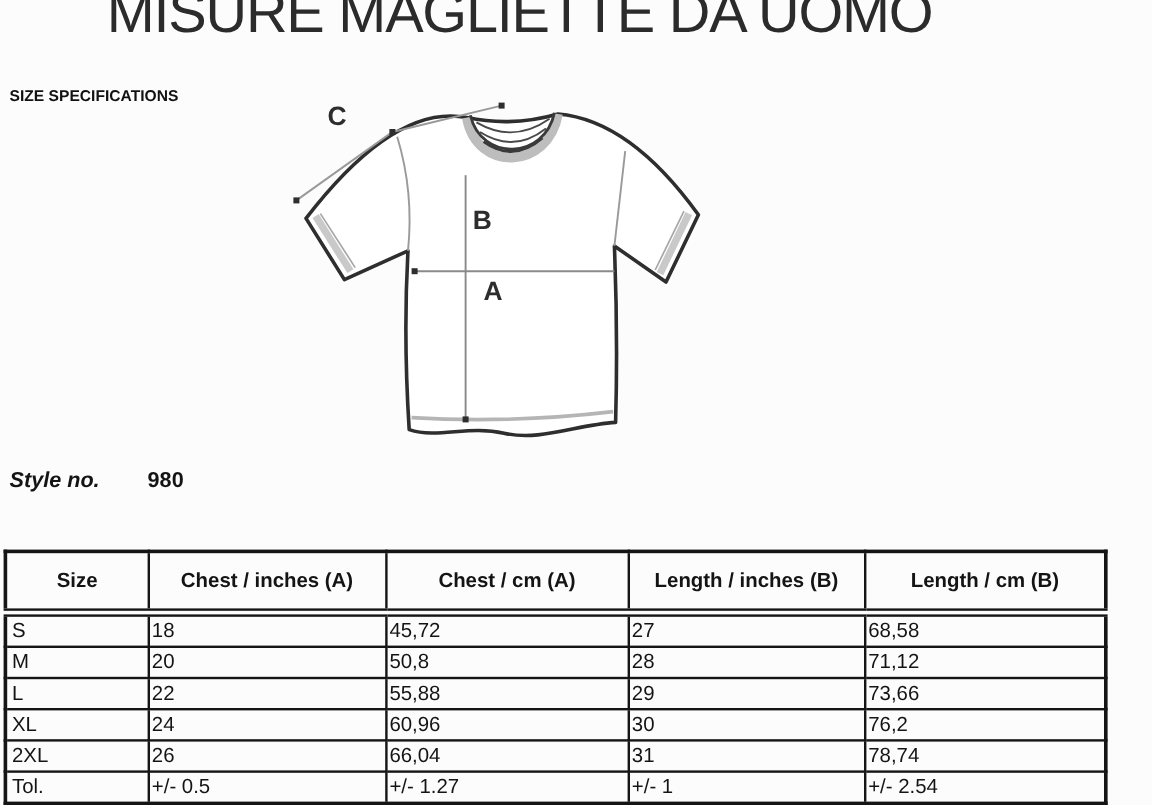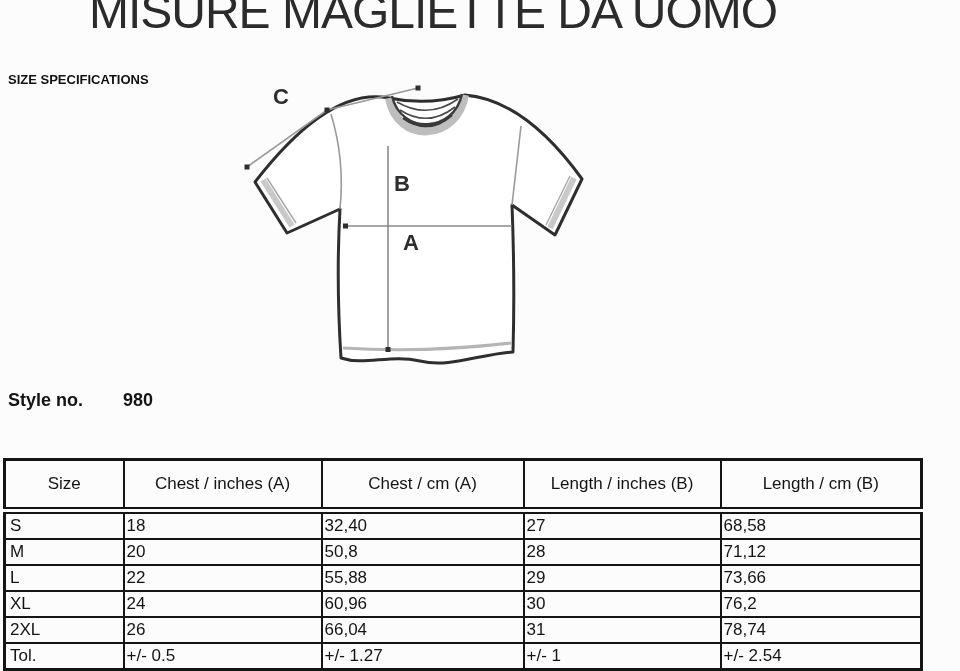--- a/index.html
+++ b/index.html
@@ -13,33 +13,33 @@
     text-align:center;font-size:48px;font-weight:500;letter-spacing:-1px;
     color:#2b2b2b;white-space:nowrap;line-height:1;
   }
   .subtitle{
     position:absolute;top:72px;left:8px;
     font-size:13px;font-weight:bold;color:#111;
   }
   .diagram{position:absolute;left:225px;top:80px;width:420px;height:300px;}
   .style-block{position:absolute;left:8px;top:387px;font-size:18px;font-weight:bold;color:#141414;}
   .style-row{display:flex;line-height:27px;}
-  .style-label{width:115px;}
+  .style-label{width:115px;font-style:italic;}
   .size-table{
     position:absolute;left:3px;top:458px;width:917px;
     border-collapse:collapse;table-layout:fixed;
     border:3px solid #151515;
   }
   .size-table th,.size-table td{
     border:2px solid #151515;
     font-family:"Liberation Sans",sans-serif;
     overflow:hidden;white-space:nowrap;
   }
   .size-table th{
-    font-size:17px;font-weight:normal;height:44px;text-align:center;
+    font-size:17px;font-weight:bold;height:44px;text-align:center;
     border-bottom:7px double #151515;color:#141414;
   }
   .size-table td{
     font-size:17px;font-weight:normal;height:22px;text-align:left;
     padding:1px 2px;color:#141414;
   }
   .size-table td.size-col{text-align:left;padding-left:4px;}
   svg text{font-family:"Liberation Sans",sans-serif;}
 </style>
 </head>
@@ -112,21 +112,21 @@
         <th>Chest / inches (A)</th>
         <th>Chest / cm (A)</th>
         <th>Length / inches (B)</th>
         <th>Length / cm (B)</th>
       </tr>
     </thead>
     <tbody>
         <tr>
           <td class="size-col">S</td>
           <td>18</td>
-          <td>32,40</td>
+          <td>45,72</td>
           <td>27</td>
           <td>68,58</td>
         </tr>
         <tr>
           <td class="size-col">M</td>
           <td>20</td>
           <td>50,8</td>
           <td>28</td>
           <td>71,12</td>
         </tr>

